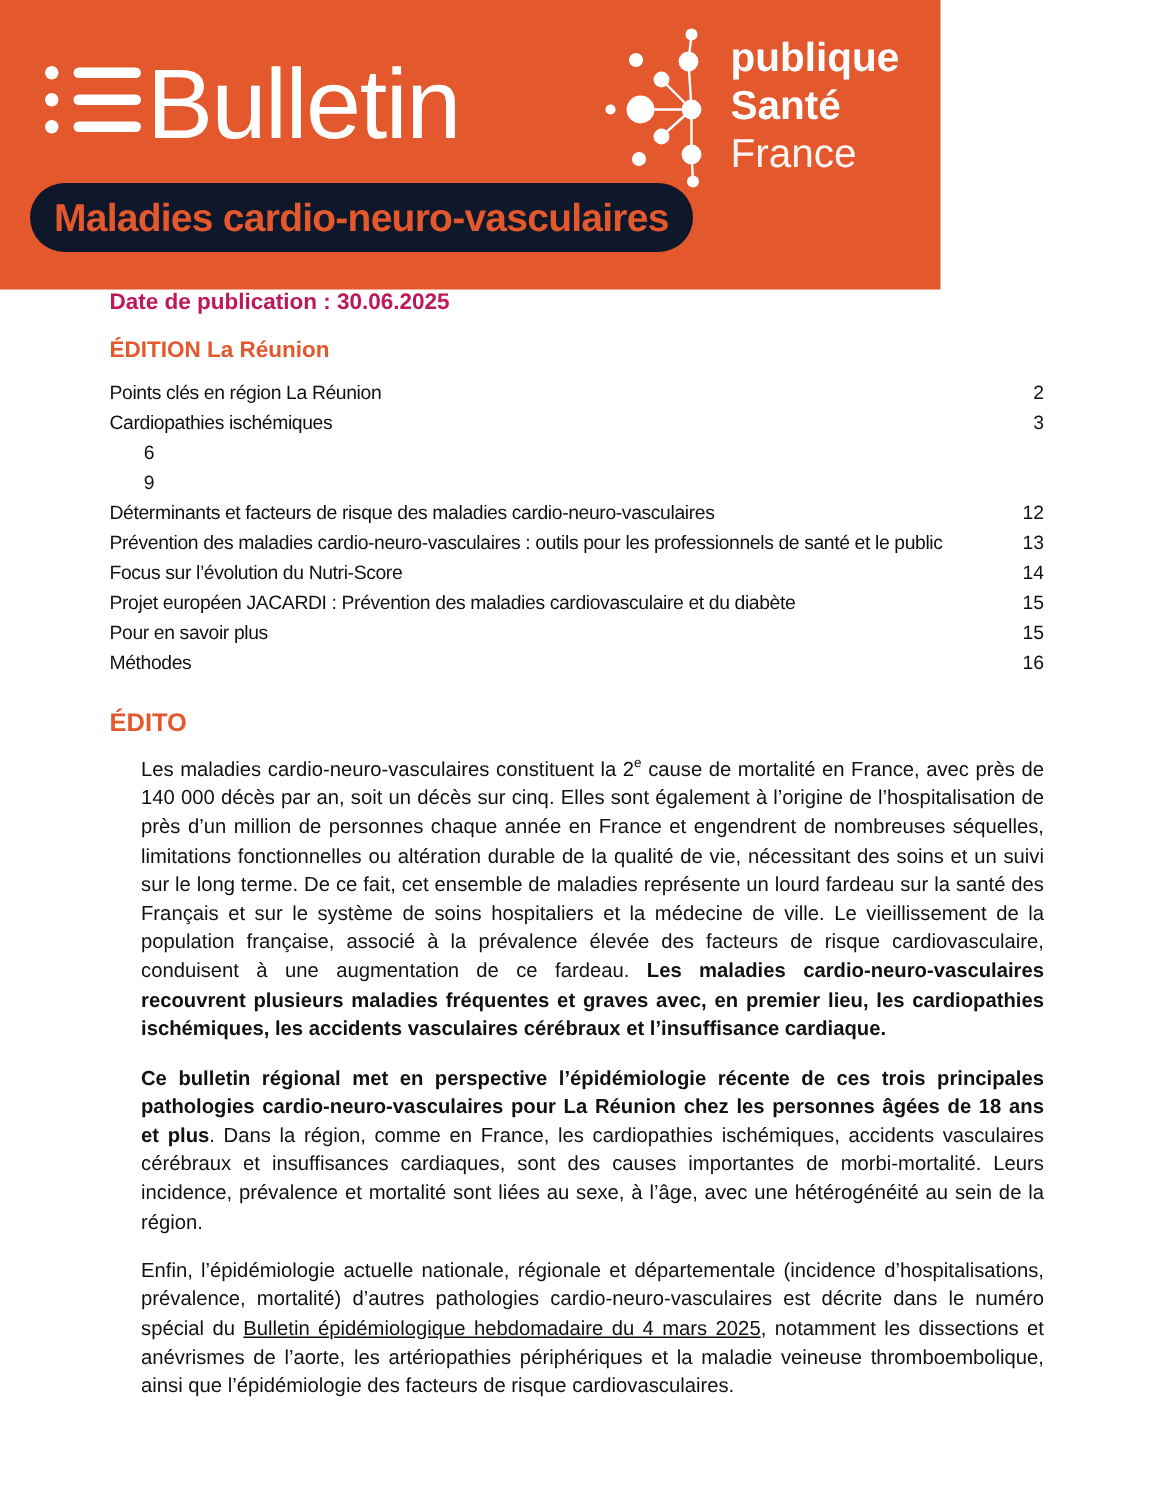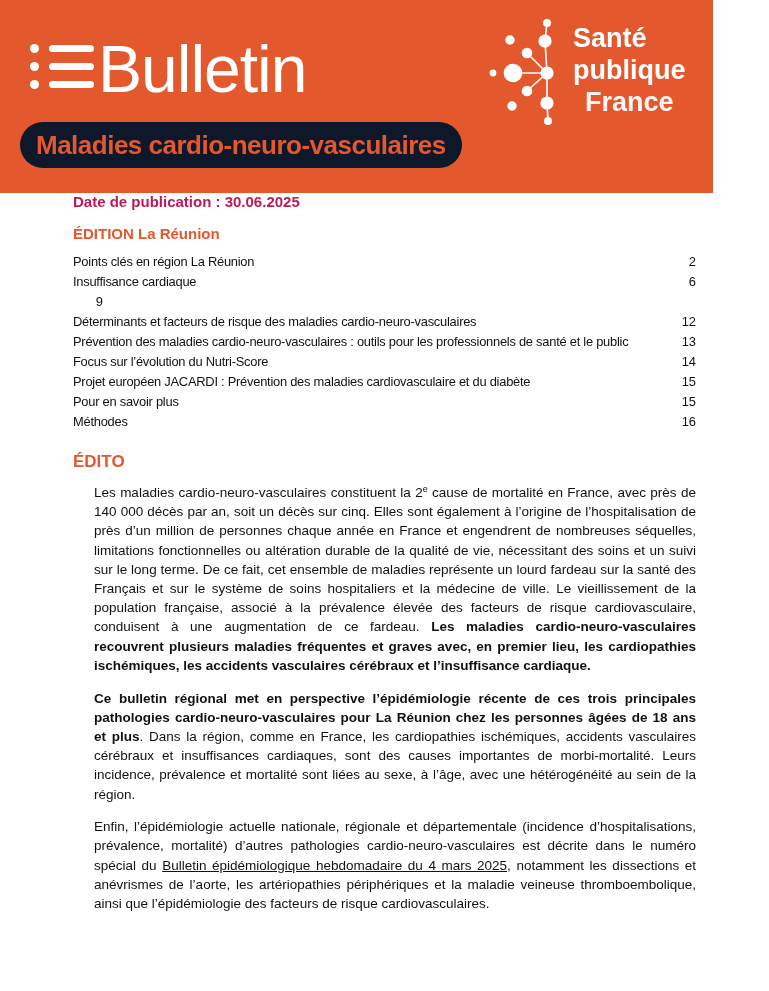--- a/index.html
+++ b/index.html
@@ -2,41 +2,41 @@
 <html><head>
 <meta charset="utf-8">
 <style>
   html,body{margin:0;padding:0;}
   body{
     width:769px;height:991px;background:#ffffff;overflow:hidden;position:relative;
     font-family:"Liberation Sans", sans-serif;color:#111111;
     -webkit-font-smoothing:antialiased;
   }
   
-  .band{position:absolute;left:0;top:0;width:713px;height:193px;background:#E3582C;}
+  .band{position:absolute;left:0;top:0;width:627px;height:193px;background:#E3582C;}
   .bulletin-logo{position:absolute;left:16px;top:0;height:120px;}
   .list-icon{position:absolute;left:0;top:0;}
   .list-icon .dot{position:absolute;width:9px;height:9px;border-radius:50%;background:#fff;left:14px;}
   .list-icon .bar{position:absolute;width:45px;height:7px;border-radius:4px;background:#fff;left:33px;}
   .wordmark{
     position:absolute;left:82px;top:36px;color:#fff;font-size:66px;line-height:1;
     font-weight:300;letter-spacing:-1px;white-space:nowrap;
   }
   .pill{
     position:absolute;left:20px;top:122px;height:46px;background:#0f172a;border-radius:23px;
     display:flex;align-items:center;padding:0 16px;
   }
   .pill span{
     color:#E3582C;font-weight:bold;font-size:26px;letter-spacing:-0.5px;white-space:nowrap;
   }
   .spf-logo{position:absolute;right:18px;top:8px;width:210px;height:130px;}
   .spf-net{position:absolute;left:0;top:0;}
   .spf-text{position:absolute;left:88px;top:14px;color:#ffffff;font-size:27px;line-height:32px;}
   .spf-text .b{font-weight:bold;display:block;}
-  .spf-text .l{font-weight:bold;opacity:.95;display:block;text-align:center;}
+  .spf-text .l{font-weight:normal;opacity:.95;display:block;}
   
   .content{position:absolute;left:73px;top:193px;width:623px;}
   .date-line{font-size:15px;font-weight:bold;color:#be185d;}
   .edition-line{margin-top:15px;font-size:15px;font-weight:bold;color:#E3582C;}
   .sommaire{margin-top:53px;font-size:14px;font-weight:bold;color:#111;}
   .toc{margin-top:9px;}
   .toc-row{display:flex;align-items:center;height:20px;font-size:12.9px;letter-spacing:-0.25px;}
   .toc-row .lbl{flex:1;white-space:nowrap;}
   .toc-row .pg{width:30px;text-align:right;letter-spacing:0;}
   .edito-h{margin-top:21px;font-size:17px;font-weight:bold;color:#E3582C;}
@@ -78,22 +78,22 @@
         <circle cx="28" cy="65" r="9.3"></circle>
         <circle cx="8" cy="65" r="3.4"></circle>
         <circle cx="62" cy="65" r="6.6"></circle>
         <circle cx="42" cy="83" r="5.3"></circle>
         <circle cx="27" cy="98" r="4.7"></circle>
         <circle cx="62" cy="95" r="6.6"></circle>
         <circle cx="63" cy="113" r="4"></circle>
       </g>
     </svg>
     <div class="spf-text">
+      <span class="b">publique</span>
       <span class="b">Santé</span>
-      <span class="b">publique</span>
       <span class="l">France</span>
     </div>
   </div>
 
   <div class="pill">
     <span>Maladies cardio-neuro-vasculaires</span>
   </div>
 </div>
 
 <div class="content">
@@ -101,21 +101,24 @@
   <div class="date-line">Date de publication : 30.06.2025</div>
   <div class="edition-line">ÉDITION La Réunion</div>
 
 
   <div class="toc">
     <div class="toc-row">
       <span class="lbl">Points clés en région La Réunion</span>
       <span class="pg">2</span>
     </div>
     <div class="toc-row">
-      <span class="lbl">Insuffisance cardiaque</span>
+      <span class="lbl">Cardiopathies ischémiques</span>
+      <span class="pg">3</span>
+    </div>
+    <div class="toc-row">
       <span class="pg">6</span>
     </div>
     <div class="toc-row">
       <span class="pg">9</span>
     </div>
     <div class="toc-row">
       <span class="lbl">Déterminants et facteurs de risque des maladies cardio-neuro-vasculaires</span>
       <span class="pg">12</span>
     </div>
     <div class="toc-row">

